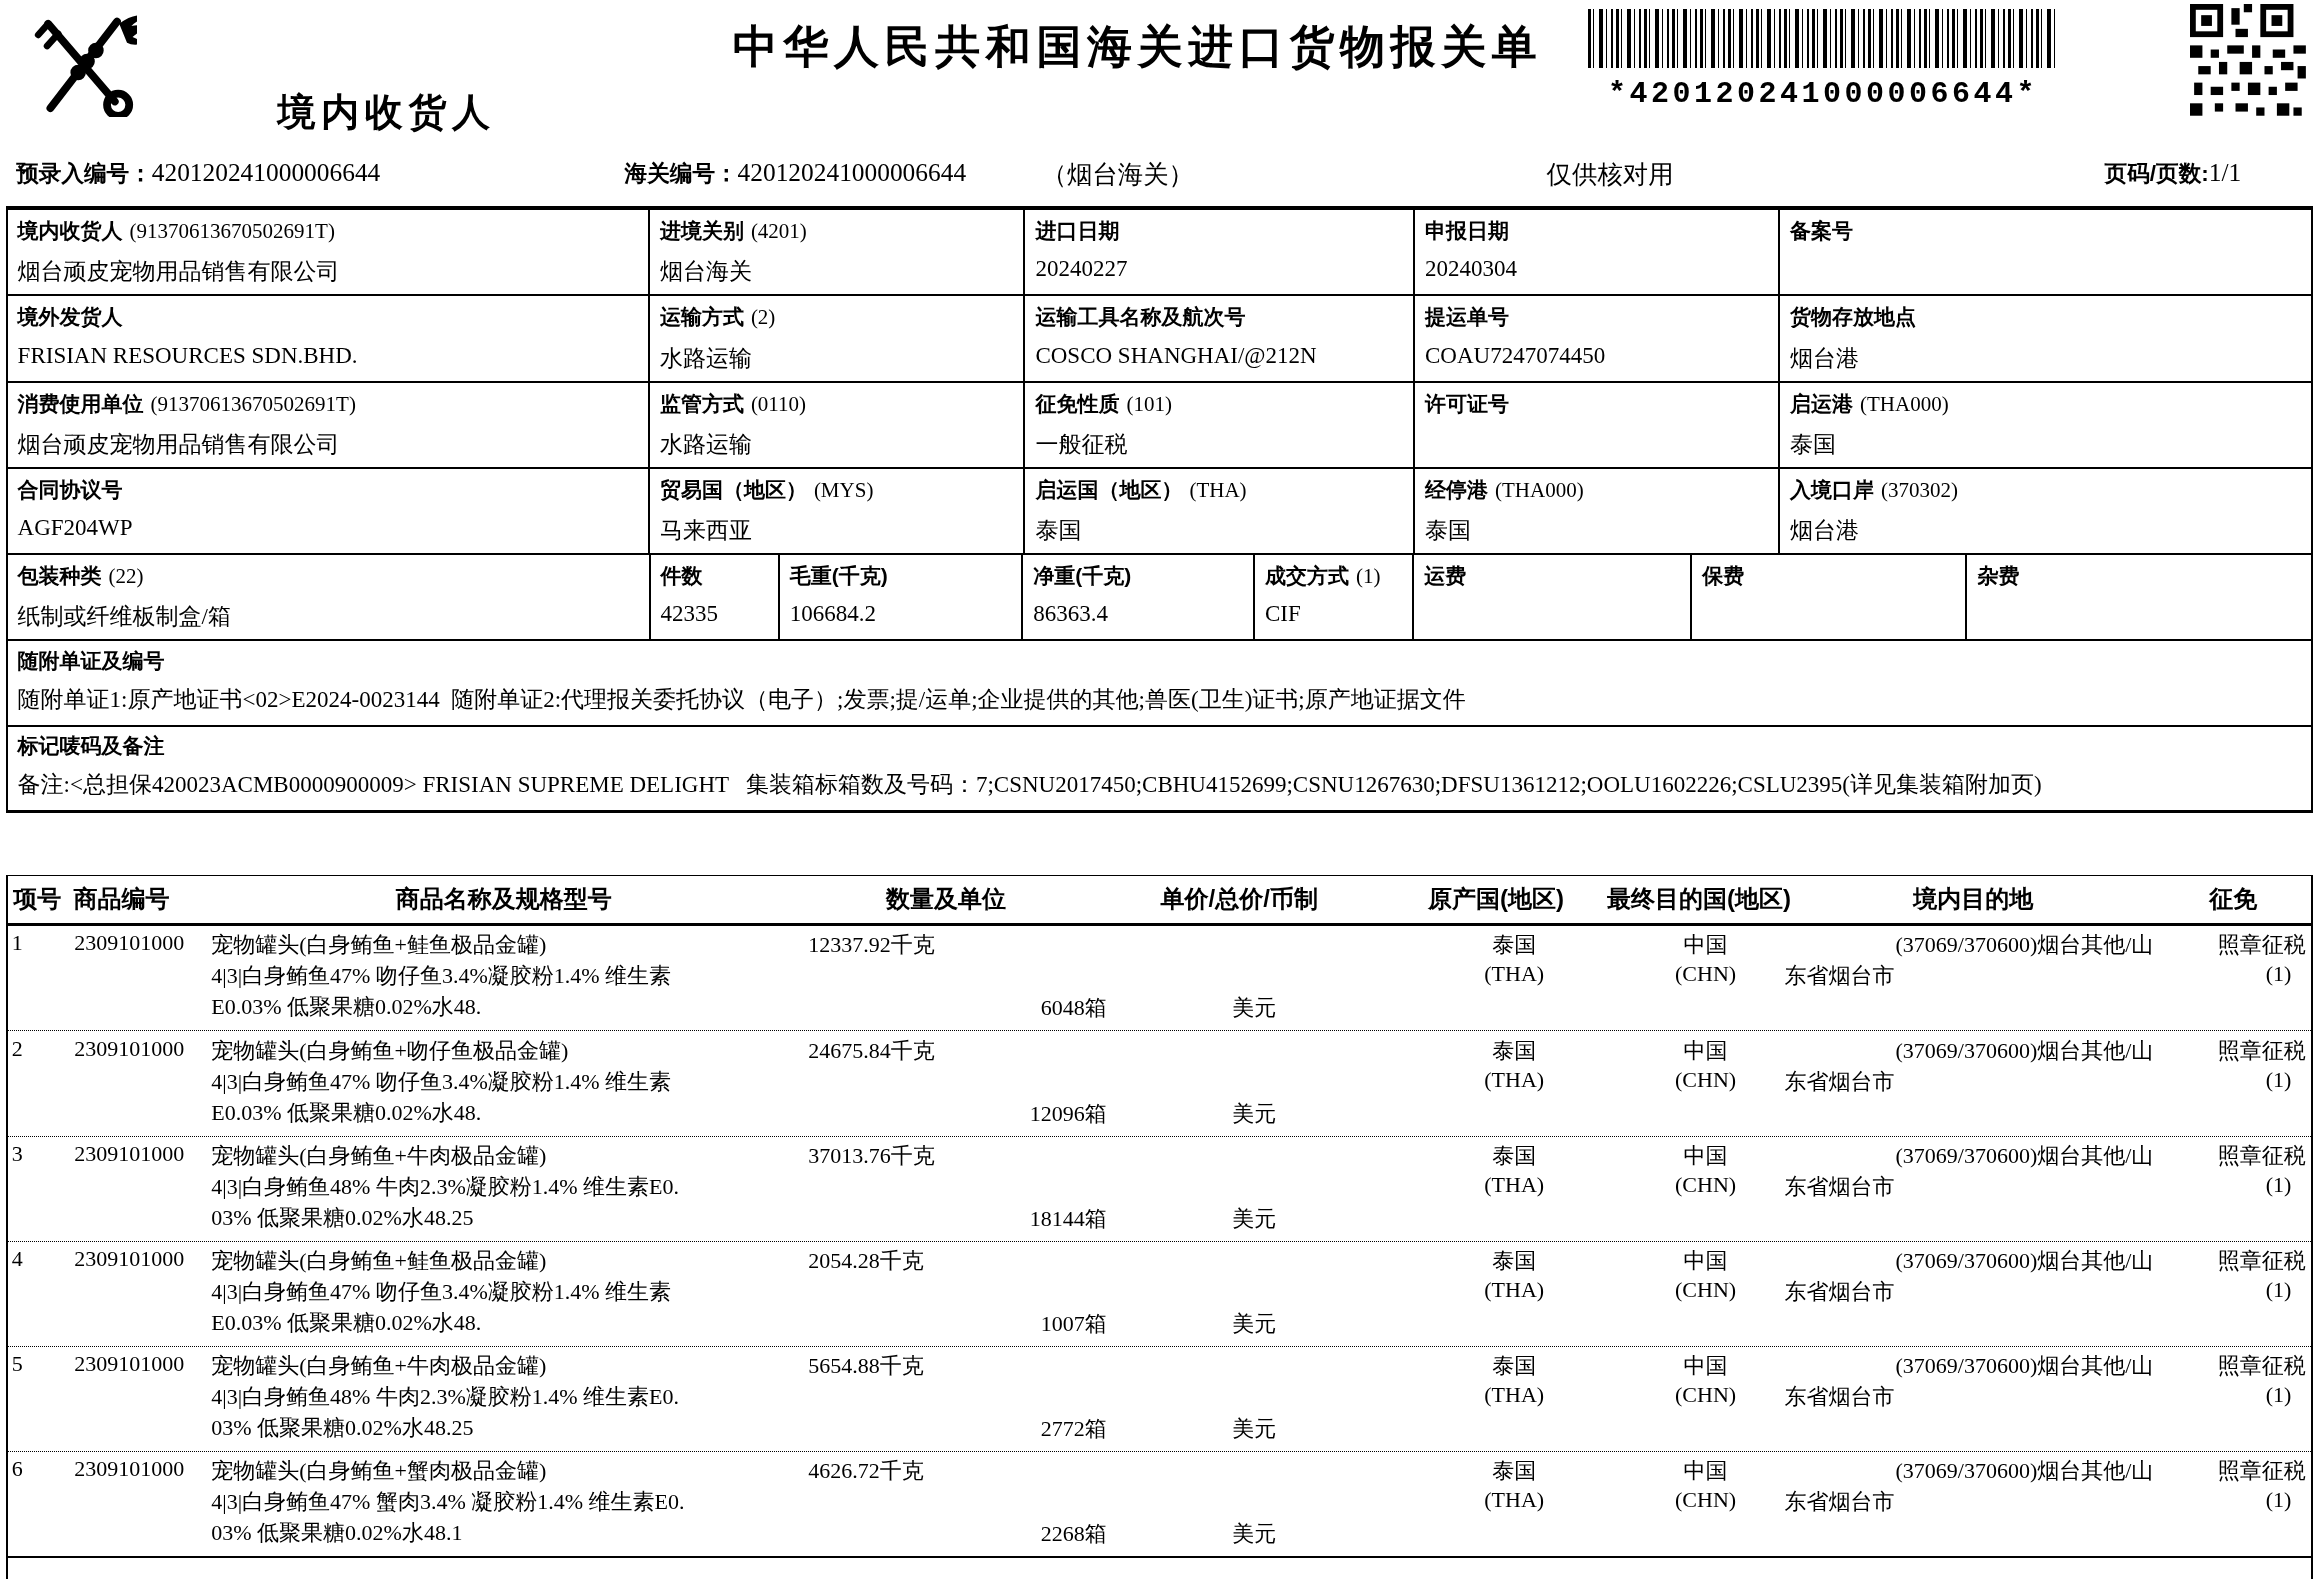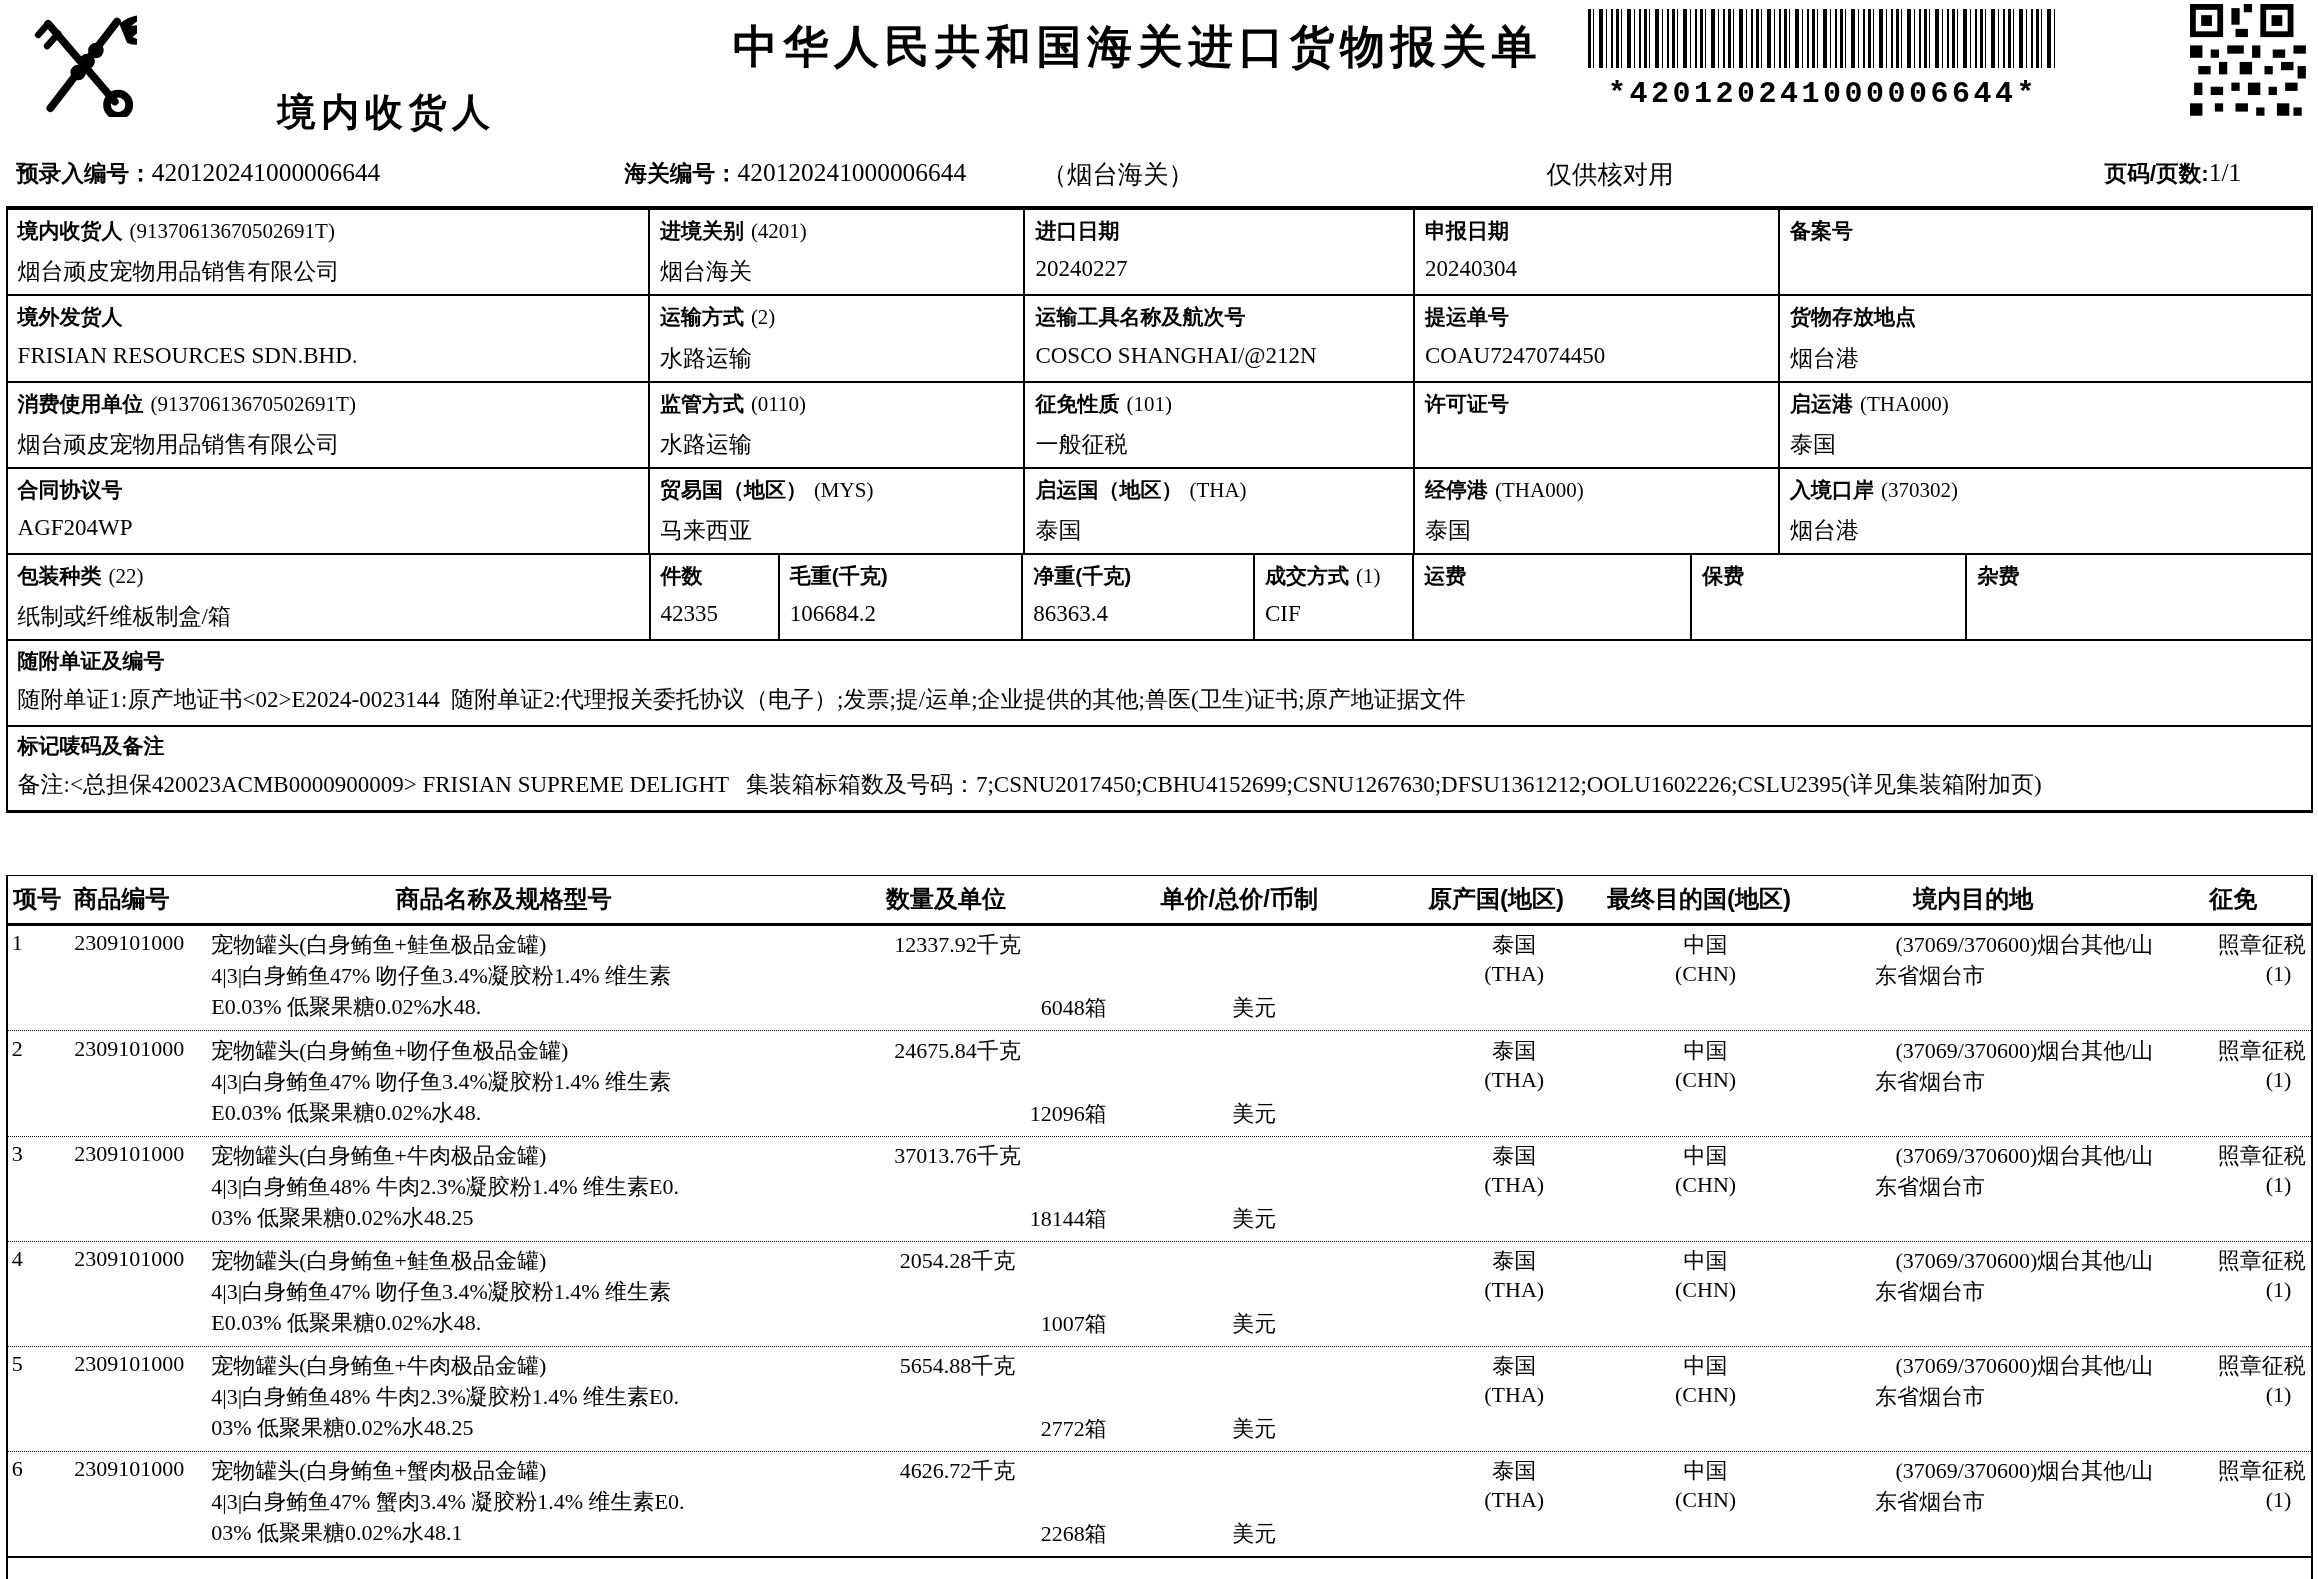--- a/index.html
+++ b/index.html
@@ -44,29 +44,29 @@
   .thead div{white-space:nowrap;}
   .h-no{padding-left:5.6px;}
   .h-name,.h-qty,.h-price,.h-org,.h-dst,.h-dd,.h-tax{text-align:center;}
   .item{display:grid;grid-template-rows:31px 31px 31px;padding:4.2px 0 7px 0;font-size:22px;}
   .item + .item{border-top:1.4px dotted #000;}
   .i-no{grid-column:1;grid-row:1;padding-left:4.2px;}
   .i-code{grid-column:2;grid-row:1;}
   .i-name{grid-column:3;grid-row:1;white-space:nowrap;}
   .i-spec1{grid-column:3;grid-row:2;white-space:nowrap;}
   .i-spec2{grid-column:3;grid-row:3;white-space:nowrap;}
-  .i-qkg{grid-column:4;grid-row:1;text-align:center;}
+  .i-qkg{grid-column:4;grid-row:1;text-align:left;}
   .i-qbox{grid-column:4;grid-row:3;text-align:right;align-self:end;}
   .i-cur{grid-column:5;grid-row:3;text-align:center;align-self:end;}
   .i-org{grid-column:6;grid-row:1;text-align:center;}
   .i-orgc{grid-column:6;grid-row:2;text-align:center;}
   .i-dst{grid-column:7;grid-row:1;text-align:center;}
   .i-dstc{grid-column:7;grid-row:2;text-align:center;}
   .i-dd1{grid-column:8;grid-row:1;text-align:right;white-space:nowrap;}
-  .i-dd2{grid-column:8;grid-row:2;text-align:center;padding-right:78px;}
+  .i-dd2{grid-column:8;grid-row:2;text-align:left;padding-right:78px;}
   .i-tax{grid-column:9;grid-row:1;text-align:right;padding-right:5.6px;}
   .i-taxc{grid-column:9;grid-row:2;text-align:right;padding-right:20px;}
   
   .confirm{display:flex;justify-content:space-between;align-items:baseline;
            border-top:2.1px solid #000;border-bottom:4.2px solid #000;padding:12.7px 106px 15.5px 120px;}
 </style>
 </head>
 <body>
 
 <div class="page">

